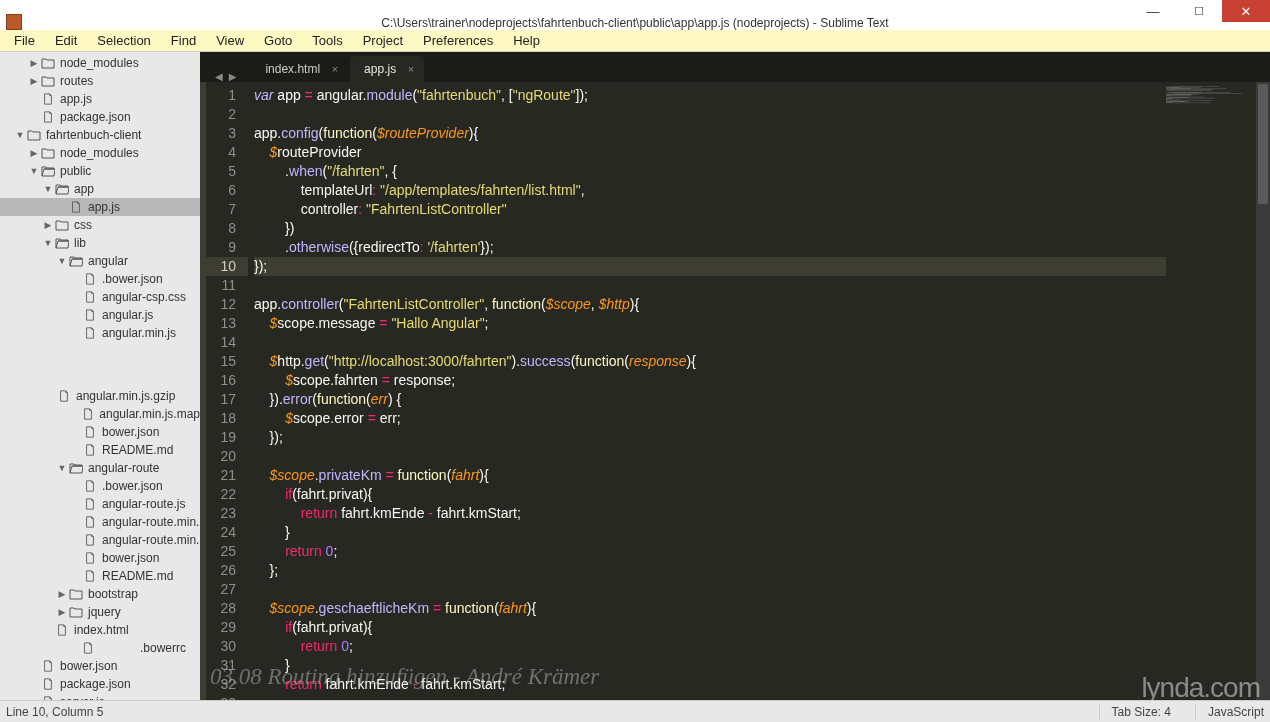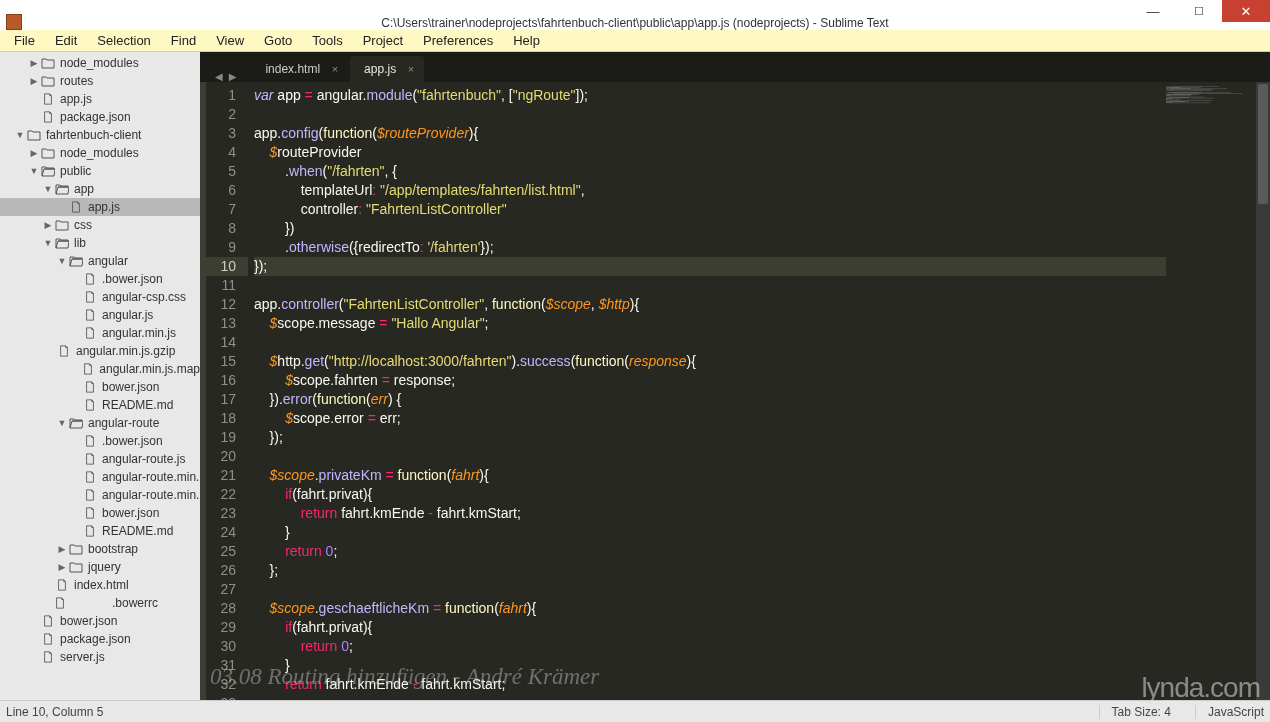--- a/index.html
+++ b/index.html
@@ -230,21 +230,21 @@
       </div>
       <div class="tree-row" style="padding-left: 70px;">
         <span class="nothing"></span>
         <span class="file-icon">
           <svg viewBox="0 0 12 14">
             <path fill="none" stroke="#555" stroke-width="1" d="M2 1h6l2 2v10H2z M8 1v2h2"></path>
           </svg>
         </span>
         <span class="tree-label">angular.min.js</span>
       </div>
-      <div class="tree-row" style="padding-left: 44px;">
+      <div class="tree-row" style="padding-left: 44px; margin-top: 45px;">
         <span class="nothing"></span>
         <span class="file-icon">
           <svg viewBox="0 0 12 14">
             <path fill="none" stroke="#555" stroke-width="1" d="M2 1h6l2 2v10H2z M8 1v2h2"></path>
           </svg>
         </span>
         <span class="tree-label">angular.min.js.gzip</span>
       </div>
       <div class="tree-row" style="padding-left: 70px;">
         <span class="nothing"></span>
@@ -356,21 +356,21 @@
       </div>
       <div class="tree-row" style="padding-left: 42px;">
         <span class="nothing"></span>
         <span class="file-icon">
           <svg viewBox="0 0 12 14">
             <path fill="none" stroke="#555" stroke-width="1" d="M2 1h6l2 2v10H2z M8 1v2h2"></path>
           </svg>
         </span>
         <span class="tree-label">index.html</span>
       </div>
-      <div class="tree-row" style=" gap: 40px;">
+      <div class="tree-row" style="padding-left: 28px; gap: 40px;">
         <span class="nothing"></span>
         <span class="file-icon">
           <svg viewBox="0 0 12 14">
             <path fill="none" stroke="#555" stroke-width="1" d="M2 1h6l2 2v10H2z M8 1v2h2"></path>
           </svg>
         </span>
         <span class="tree-label">.bowerrc</span>
       </div>
       <div class="tree-row" style="padding-left: 28px;">
         <span class="nothing"></span>

